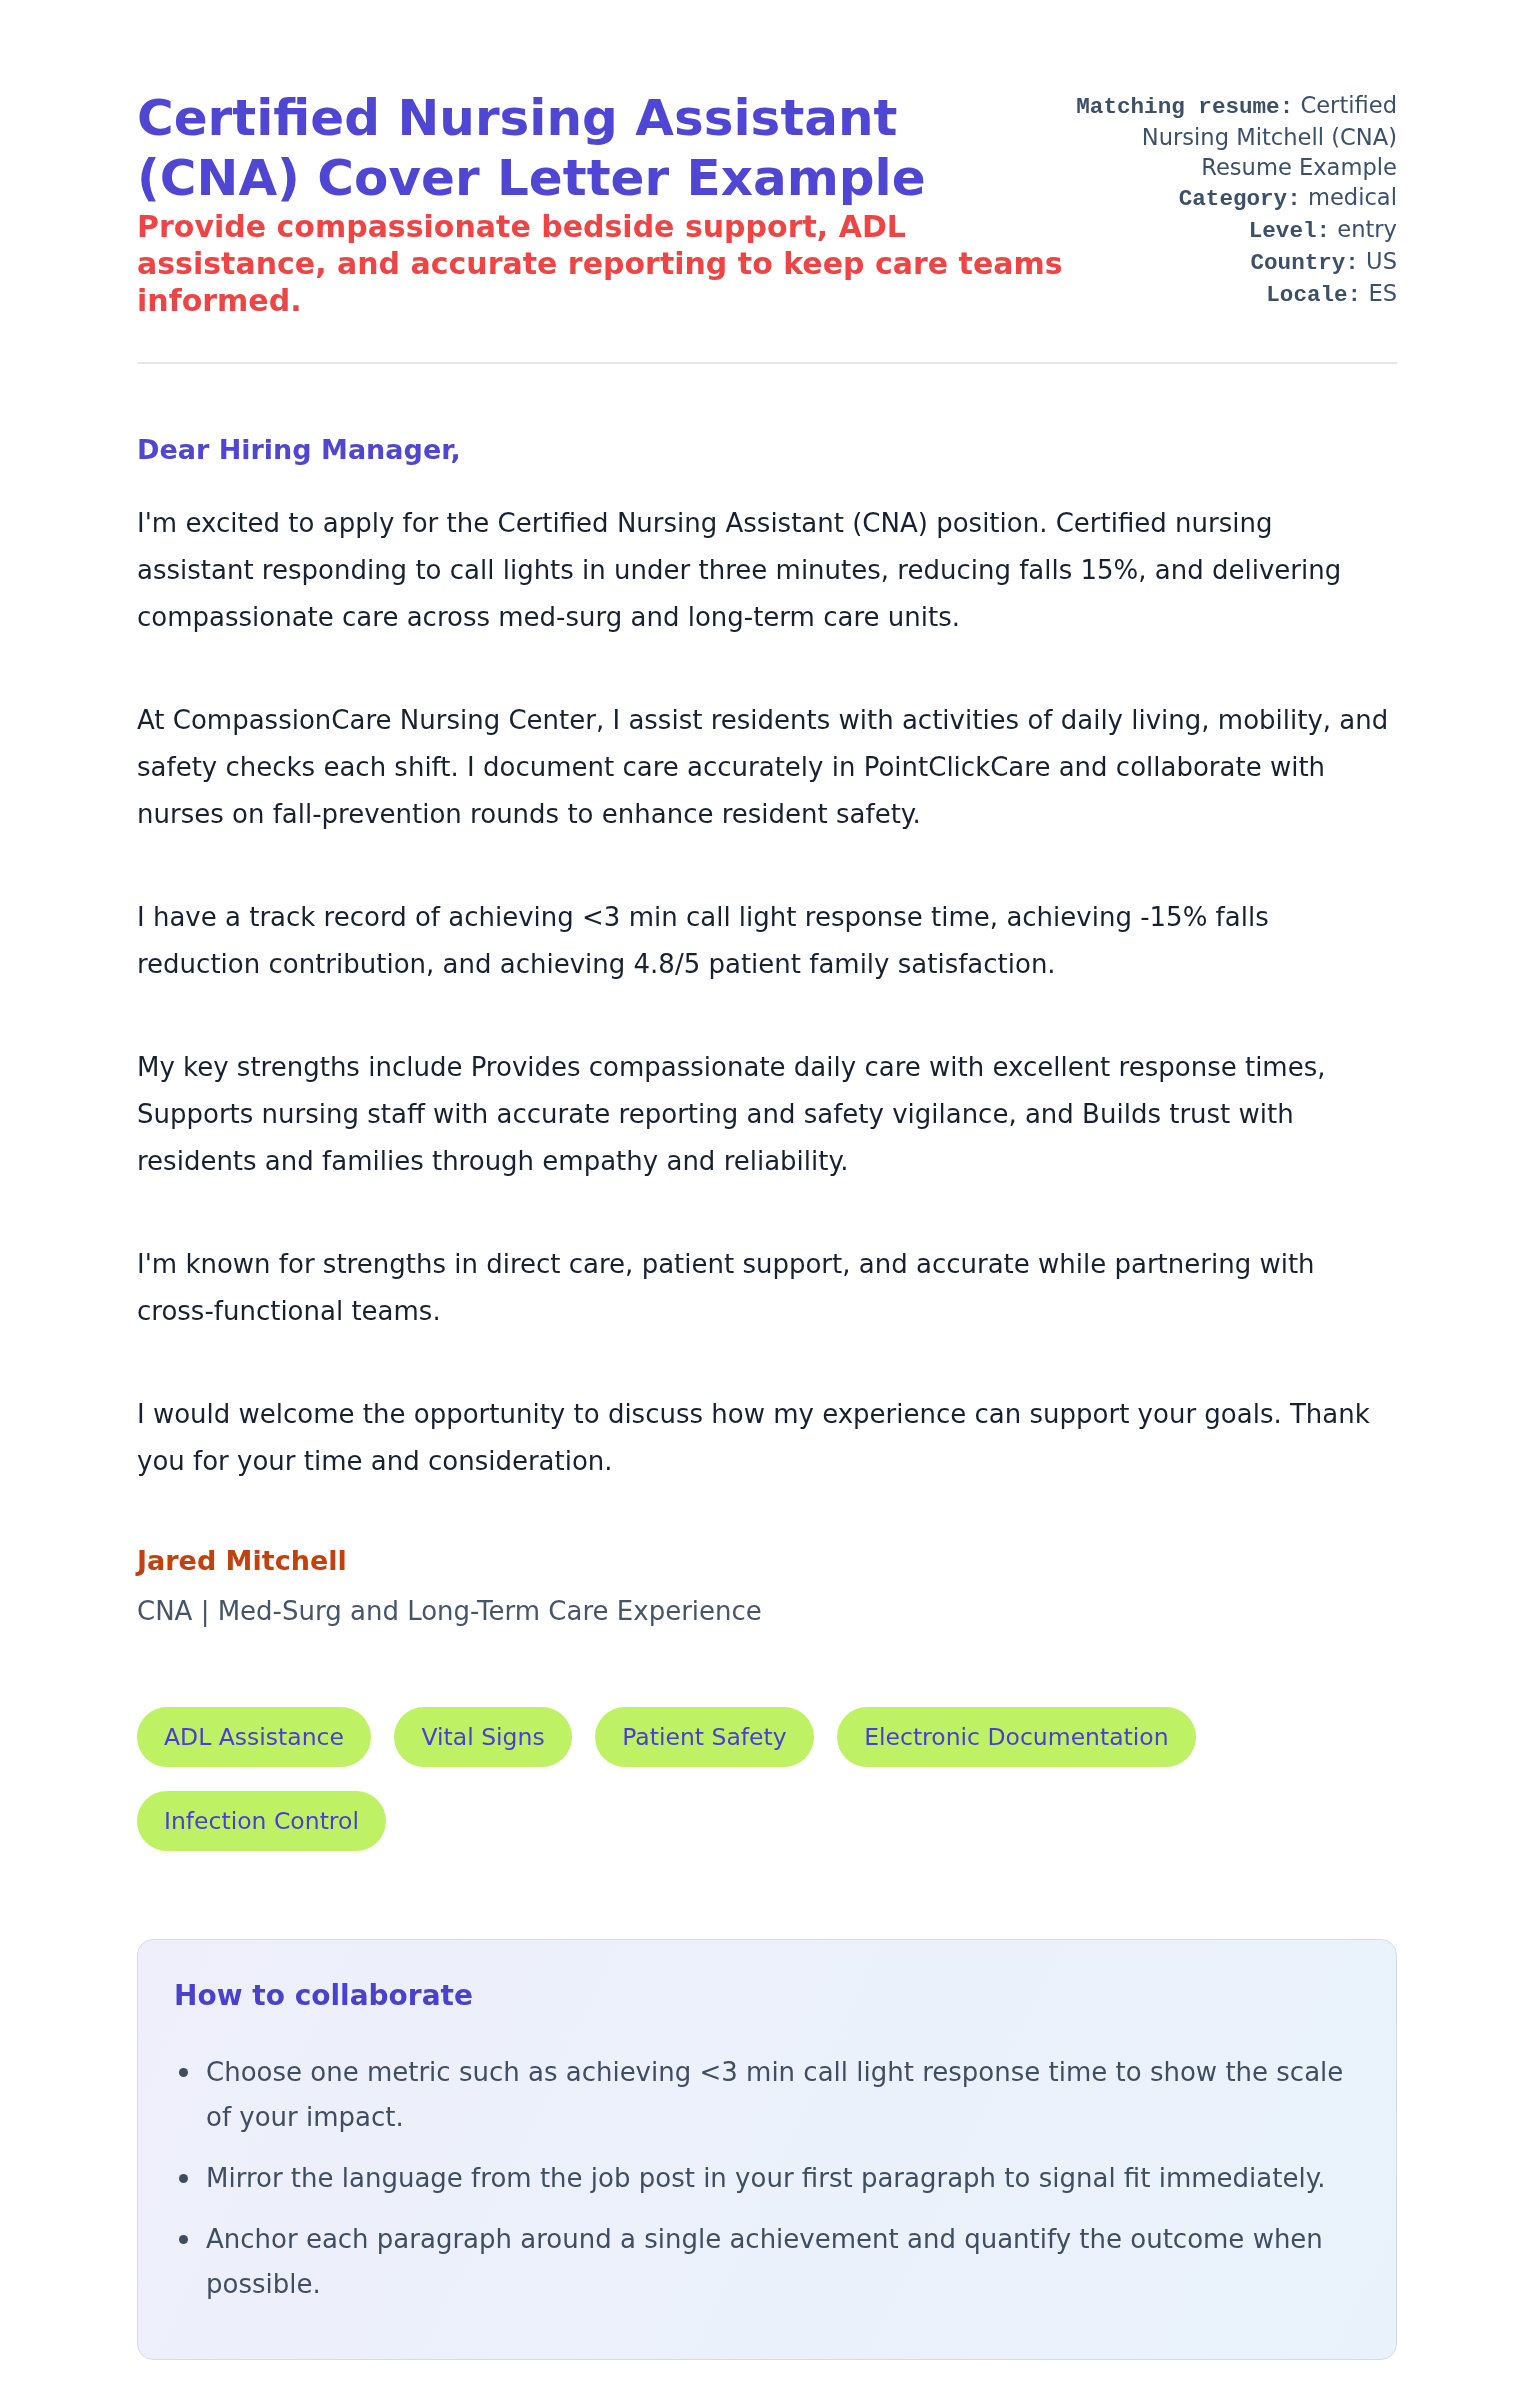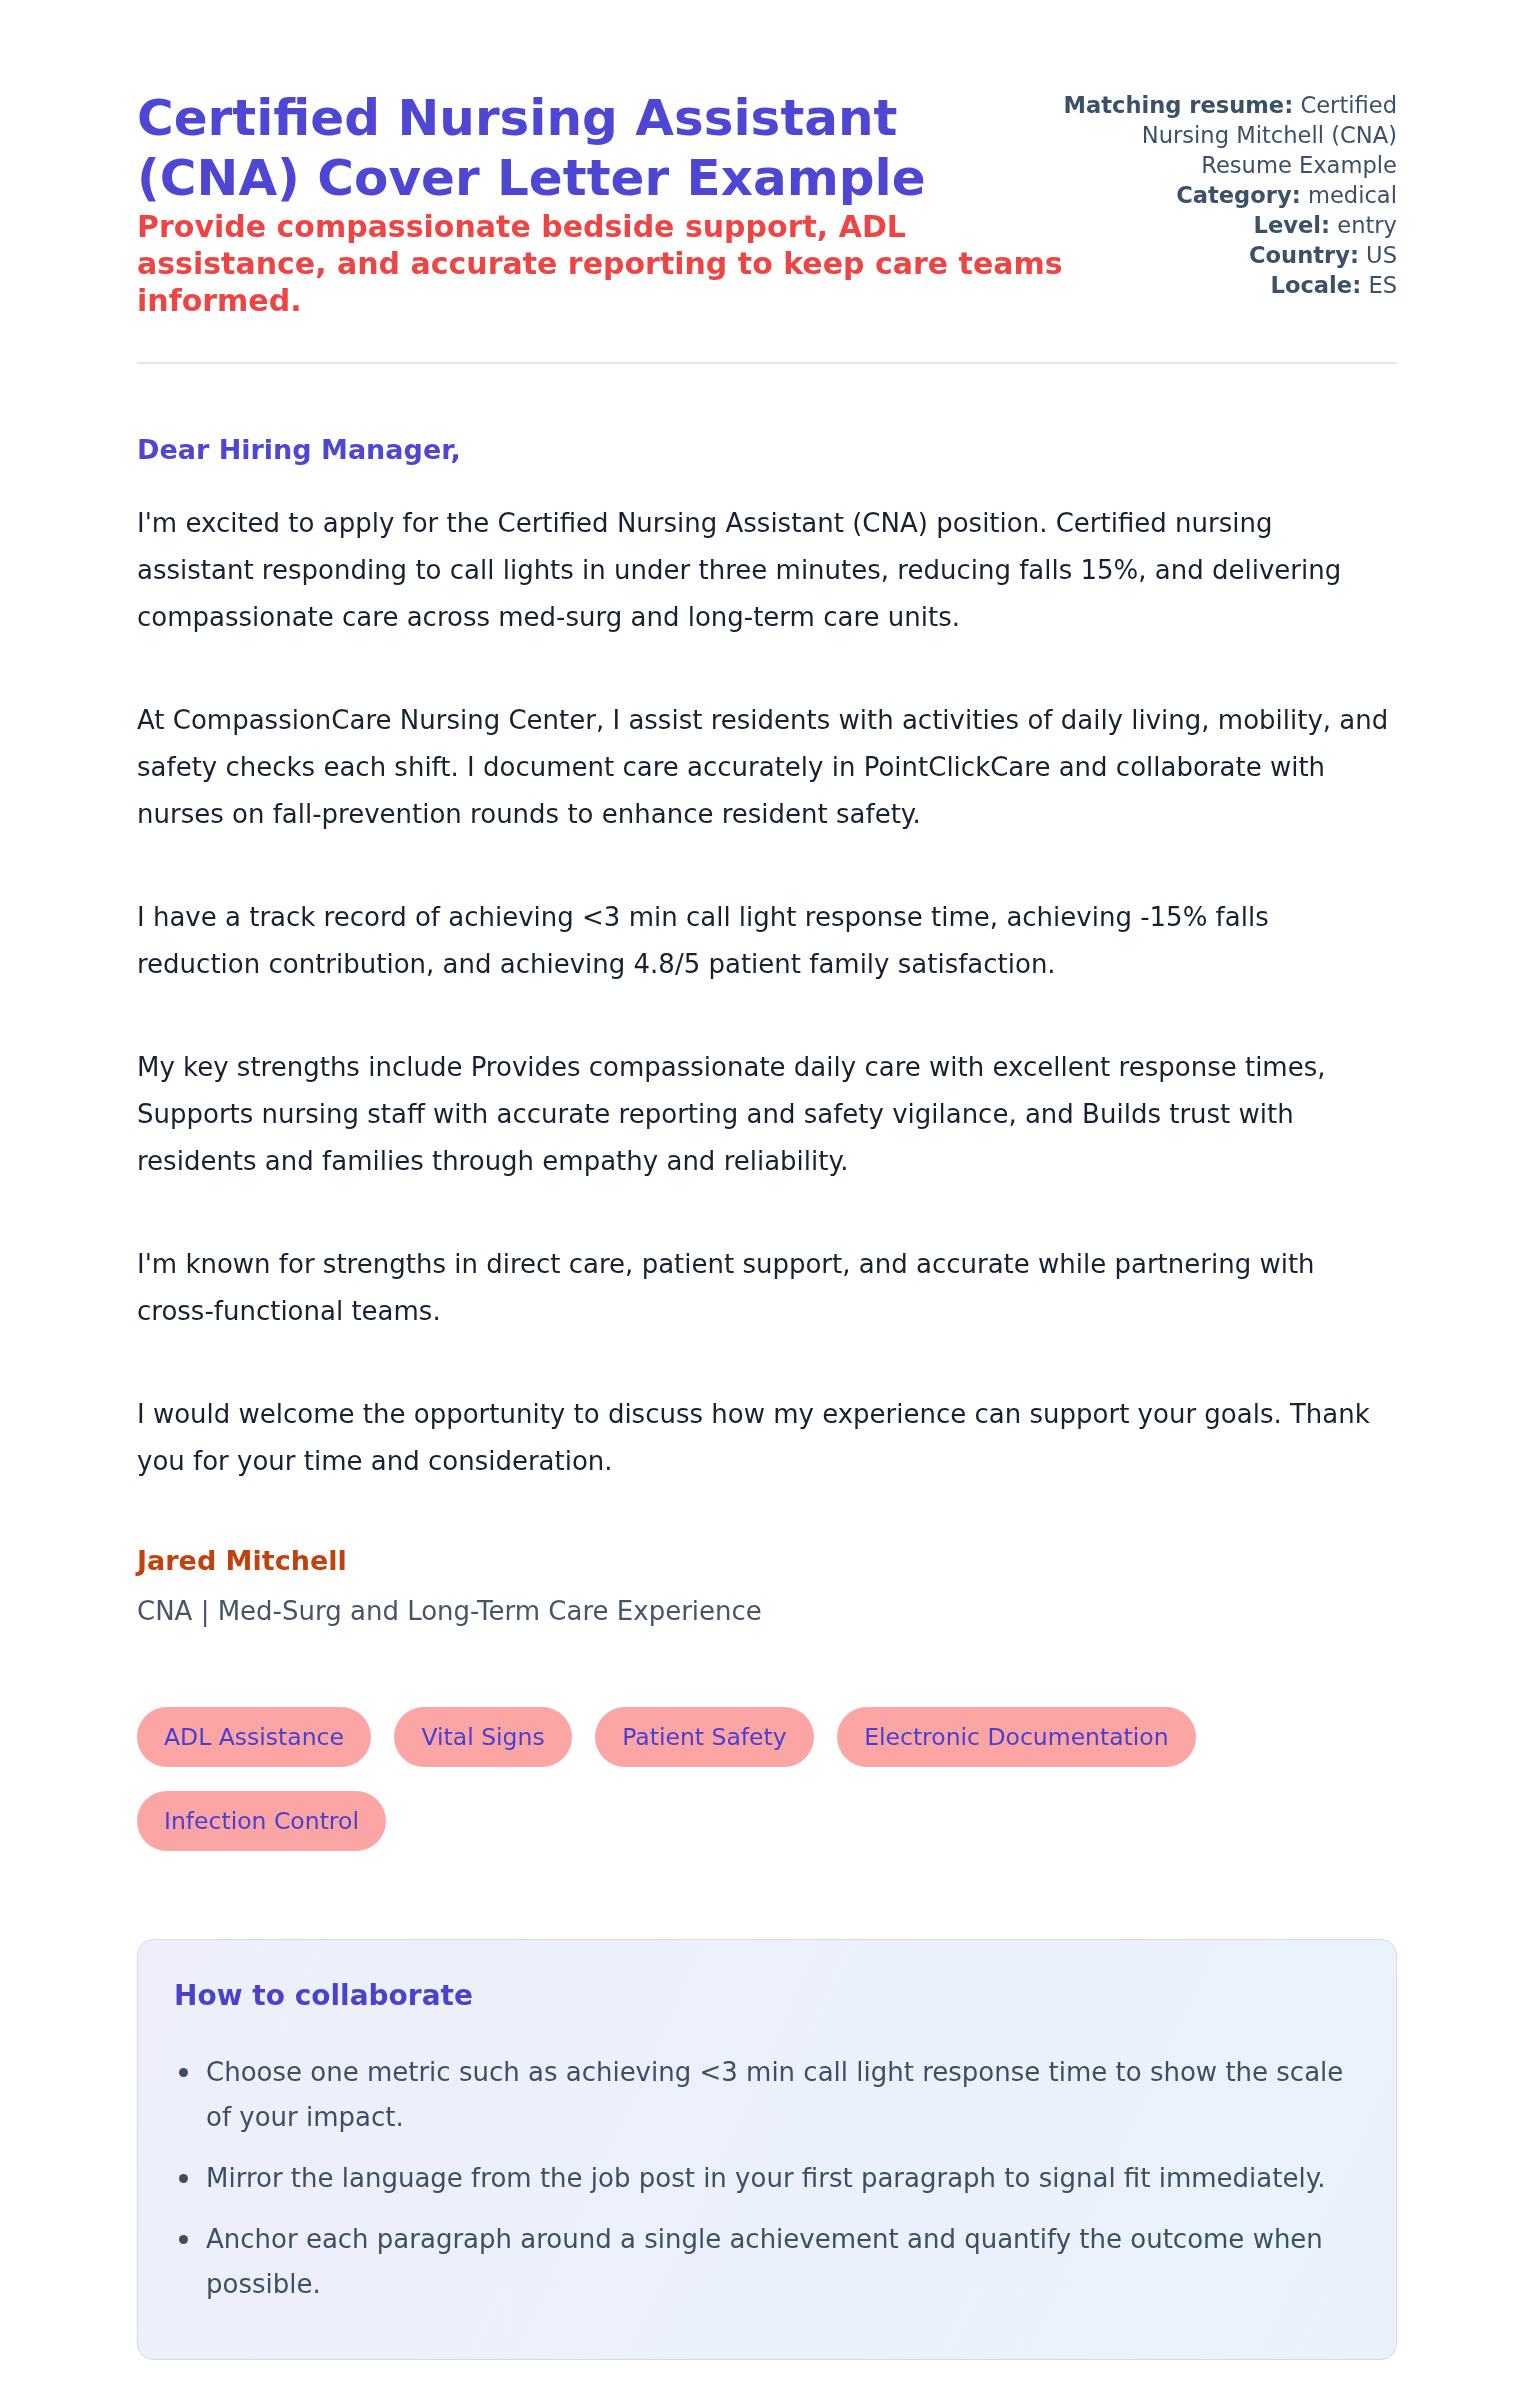--- a/index.html
+++ b/index.html
@@ -33,21 +33,21 @@
   }
   .meta {
     width: 361px;
     margin-left: auto;
     text-align: right;
     font-size: 22.6px;
     line-height: 30px;
     color: #3d5069;
     padding-top: 1.8px;
   }
-  .meta-label { font-weight: bold; }
+  .meta-label { font-weight: bold; font-family: Liberation Mono, monospace; }
 
   .divider {
     border: none;
     border-top: 2.7px solid #e5e7eb;
     margin-top: 43px;
   }
 
   
   .greeting {
     margin-top: 67px;
@@ -78,21 +78,21 @@
   }
 
   
   .tags { margin-top: 78px; display: flex; flex-wrap: wrap; gap: 23.5px; }
   .tag-chip {
     display: inline-flex;
     align-items: center;
     height: 60px;
     padding: 0 27px;
     border-radius: 30px;
-    background: #fca5a5;
+    background: #bef264;
     color: #4a3fd1;
     font-size: 23.5px;
     white-space: nowrap;
   }
 
   
   .personalize-card {
     margin-top: 88px;
     border: 1.8px solid #d9d9ee;
     border-radius: 16px;

